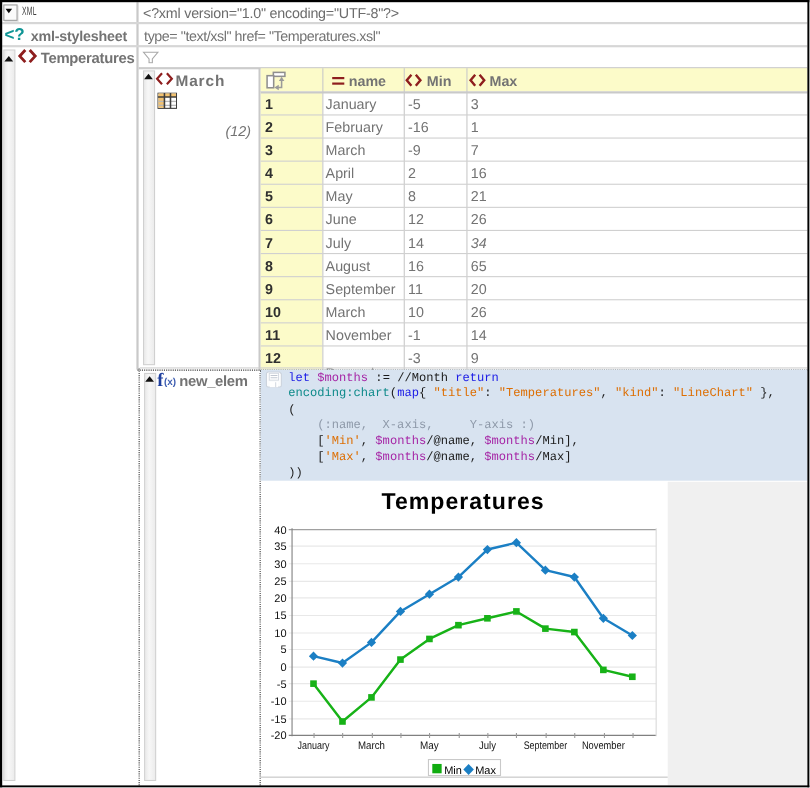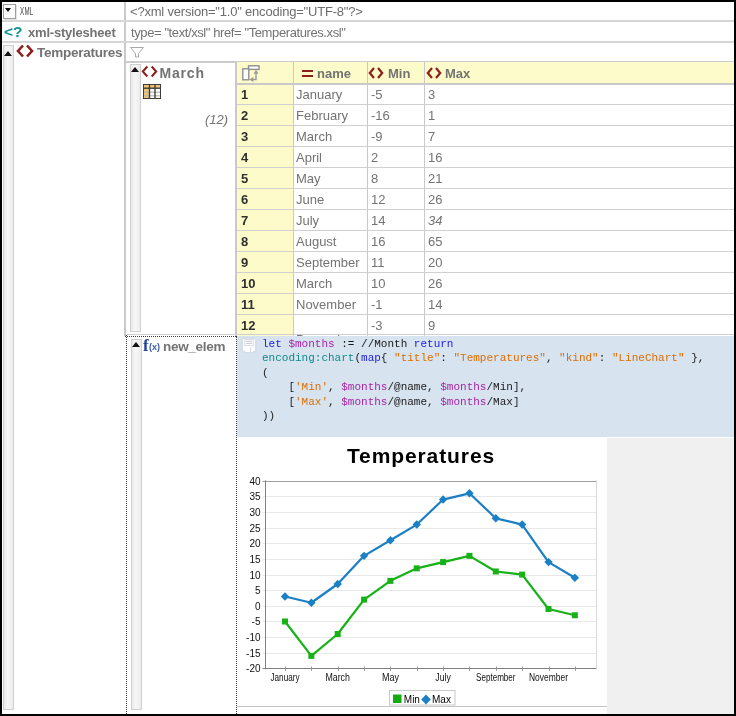--- a/index.html
+++ b/index.html
@@ -175,20 +175,21 @@
     <path d="M1.2,2.8 a1.6,1.6 0 0 1 1.6,-1.6 h10.4 l1.6,1.6 v10.4 a1.6,1.6 0 0 1 -1.6,1.6 h-10.4 a1.6,1.6 0 0 1 -1.6,-1.6 z" fill="#fbfcfd" stroke="#ccd3dd" stroke-width="1"></path>
     <rect x="3.8" y="2.4" width="8.4" height="6.2" fill="#ffffff" stroke="#d5dae2" stroke-width="0.9"></rect>
     <line x1="5" y1="4.3" x2="11.2" y2="4.3" stroke="#c2c8d2" stroke-width="1"></line>
     <line x1="5" y1="6.4" x2="11.2" y2="6.4" stroke="#c2c8d2" stroke-width="1"></line>
     <rect x="4.2" y="10.2" width="7.6" height="4.8" fill="#ffffff"></rect>
     <line x1="9.6" y1="10.4" x2="9.6" y2="15" stroke="#d5dae2" stroke-width="1"></line>
   </svg>
   <pre id="code" class="abs" style="left:262px;top:336.5px;margin:0;font-family:'Liberation Mono',monospace;font-size:11px;line-height:14.6px;color:#1a1a1a;"><span style="color:#1a1ae6">let</span> <span style="color:#a626a6">$months</span> := //Month <span style="color:#1a1ae6">return</span>
 <span style="color:#0e8a8a">encoding:chart</span>(<span style="color:#1a1ae6">map</span>{ <span style="color:#dd6e02">"title"</span>: <span style="color:#dd6e02">"Temperatures"</span>, <span style="color:#dd6e02">"kind"</span>: <span style="color:#dd6e02">"LineChart"</span> },
 (
+    <span style="color:#8e99a9">(:name,  X-axis,     Y-axis :)</span>
     [<span style="color:#dd6e02">'Min'</span>, <span style="color:#a626a6">$months</span>/@name, <span style="color:#a626a6">$months</span>/Min],
     [<span style="color:#dd6e02">'Max'</span>, <span style="color:#a626a6">$months</span>/@name, <span style="color:#a626a6">$months</span>/Max]
 ))</pre>
 
   <div class="abs" style="left:607px;top:438px;width:127px;height:276px;background:#f0f0f0;"></div>
 
   <svg id="chart" class="abs" style="left:237px;top:438px;" width="370" height="268" viewBox="0 0 370 268">
       <line x1="25.5" y1="230.5" x2="359.5" y2="230.5" stroke="#808080" stroke-width="1"></line>
       <text x="23.5" y="234" font-size="10" text-anchor="end" fill="#111" font-family="Liberation Sans">-20</text>
       <line x1="25.5" y1="215.5" x2="359.5" y2="215.5" stroke="#e8e8e8" stroke-width="1"></line>

